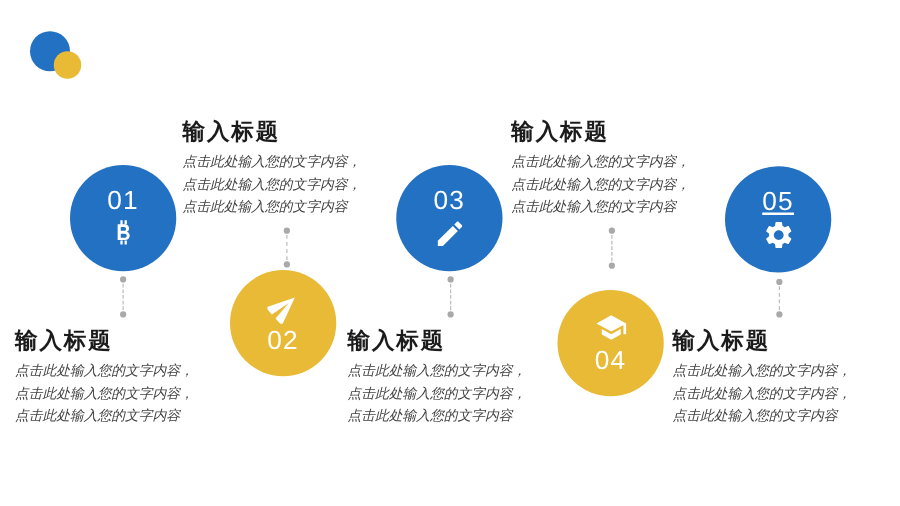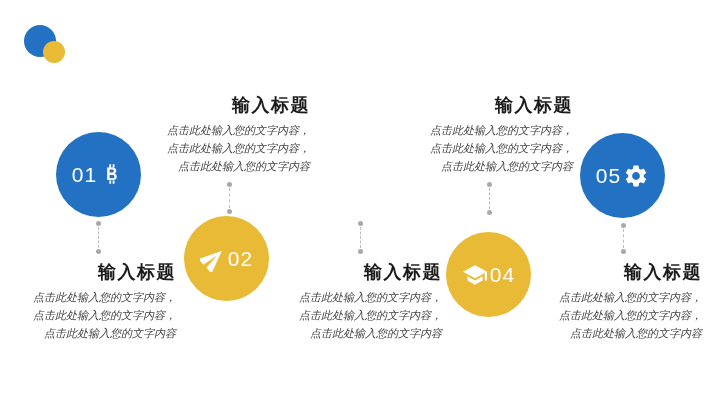--- a/index.html
+++ b/index.html
@@ -20,52 +20,52 @@
   .logo .small{
     position:absolute;left:19px;top:16px;width:22px;height:22px;border-radius:50%;
     background:var(--yellow,#e8ba36);
   }
   .slide-title{
     position:absolute;left:72px;top:27px;
     font-size:24px;font-weight:bold;letter-spacing:2px;
     color:var(--title-text,#1b1b1b);
   }
   
-  .tblock{position:absolute;width:164px;text-align:right;}
+  .tblock{position:absolute;width:164px;text-align:left;}
   .tblock .bt{
     font-size:18px;font-weight:bold;letter-spacing:1.5px;
     color:var(--title-text,#1b1b1b);
     margin:0 0 5px 0;line-height:22px;
   }
   .tblock .bl{
     font-size:11px;line-height:18px;
     color:var(--body-text,#424242);
     font-style:italic;
   }
   .tb-top-1{left:146px;top:94px;}
   .tb-top-2{left:409px;top:94px;}
   .tb-bot-1{left:12px;top:261px;}
   .tb-bot-2{left:278px;top:261px;}
   .tb-bot-3{left:538px;top:261px;}
   
   .circle{
     position:absolute;width:85px;height:85px;border-radius:50%;
-    display:flex;flex-direction:row;align-items:center;justify-content:center;
+    display:flex;flex-direction:column;align-items:center;justify-content:center;
     gap:2px;color:#fff;
   }
   .circle.blue{background:var(--blue,#2371c2);}
   .circle.yellow{background:var(--yellow,#e8ba36);}
   .circle .num{font-size:21px;line-height:23px;letter-spacing:1px;}
   .circle .ic{display:block;width:26px;height:26px;}
   .circle .ic svg{display:block;width:100%;height:100%;fill:#fff;}
   .c1{left:56px;top:132px;}
   .c2{left:184px;top:216px;}
   .c3{left:317px;top:132px;}
   .c4{left:446px;top:232px;}
-  .c5{left:580px;top:133px;}
+  .c5{left:580px;top:133px;text-decoration:underline;}
   
   .connector{
     position:absolute;width:6px;
     display:flex;flex-direction:column;align-items:center;
   }
   .connector .dot{
     width:5px;height:5px;border-radius:50%;
     background:var(--connector-dot,#a9a9a9);flex:0 0 auto;
   }
   .connector .line{
@@ -113,20 +113,28 @@
 
   <div class="circle yellow c2">
     <span class="ic">
       <svg viewBox="0 0 24 24">
           <path d="M2.01 21L23 12 2.01 3 2 10l15 2-15 2z" transform="rotate(-42 12 12)"></path>
         </svg>
     </span>
     <span class="num">02</span>
   </div>
 
+  <div class="circle blue c3">
+    <span class="num">03</span>
+    <span class="ic">
+      <svg viewBox="0 0 24 24">
+          <path d="M3 17.25V21h3.75L17.81 9.94l-3.75-3.75L3 17.25zM20.71 7.04c.39-.39.39-1.02 0-1.41l-2.34-2.34c-.39-.39-1.02-.39-1.41 0l-1.83 1.83 3.75 3.75 1.83-1.83z"></path>
+        </svg>
+    </span>
+  </div>
 
   <div class="circle yellow c4">
     <span class="ic">
       <svg viewBox="0 0 24 24">
           <path d="M5 13.18v4L12 21l7-3.82v-4L12 17l-7-3.82zM12 3L1 9l11 6 9-4.91V17h2V9L12 3z"></path>
         </svg>
     </span>
     <span class="num">04</span>
   </div>
 

